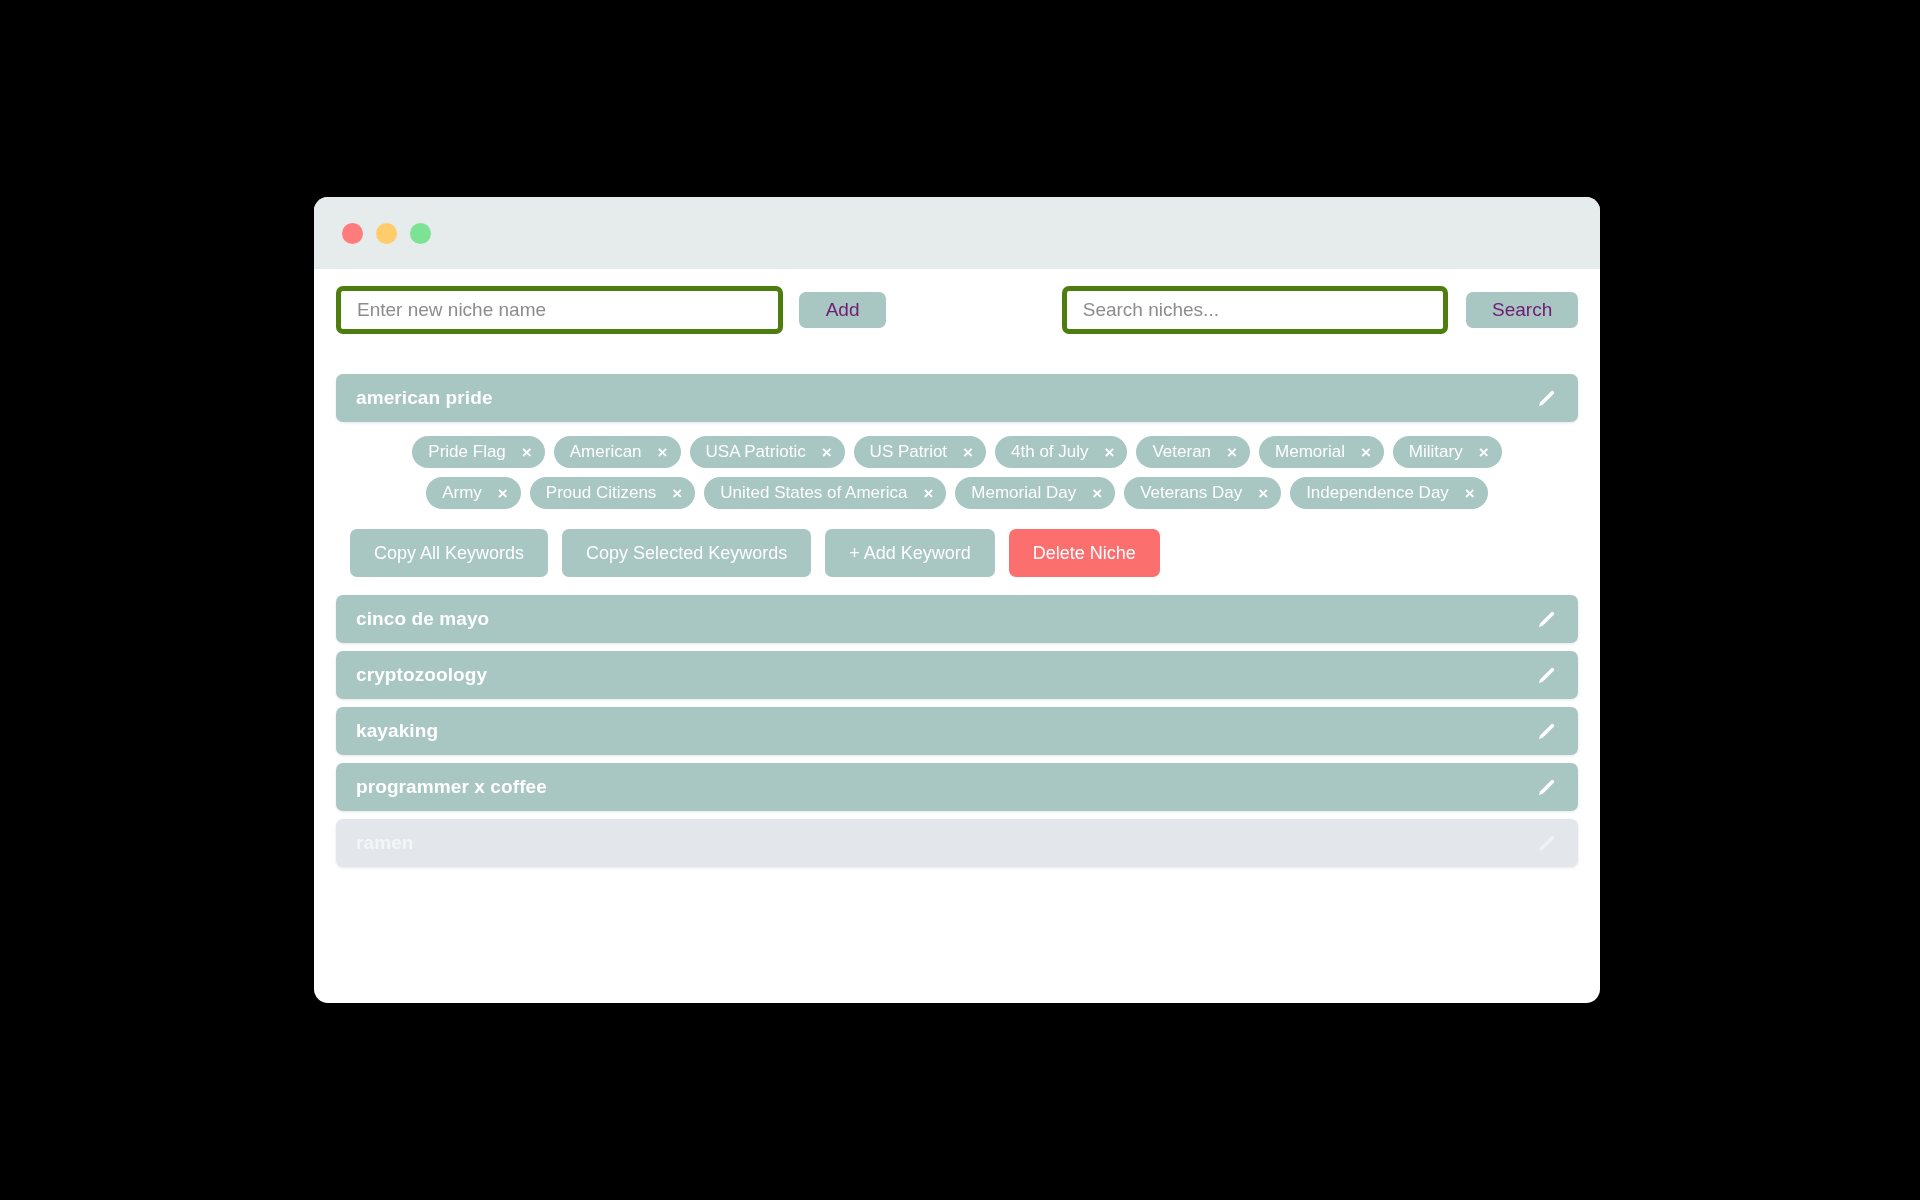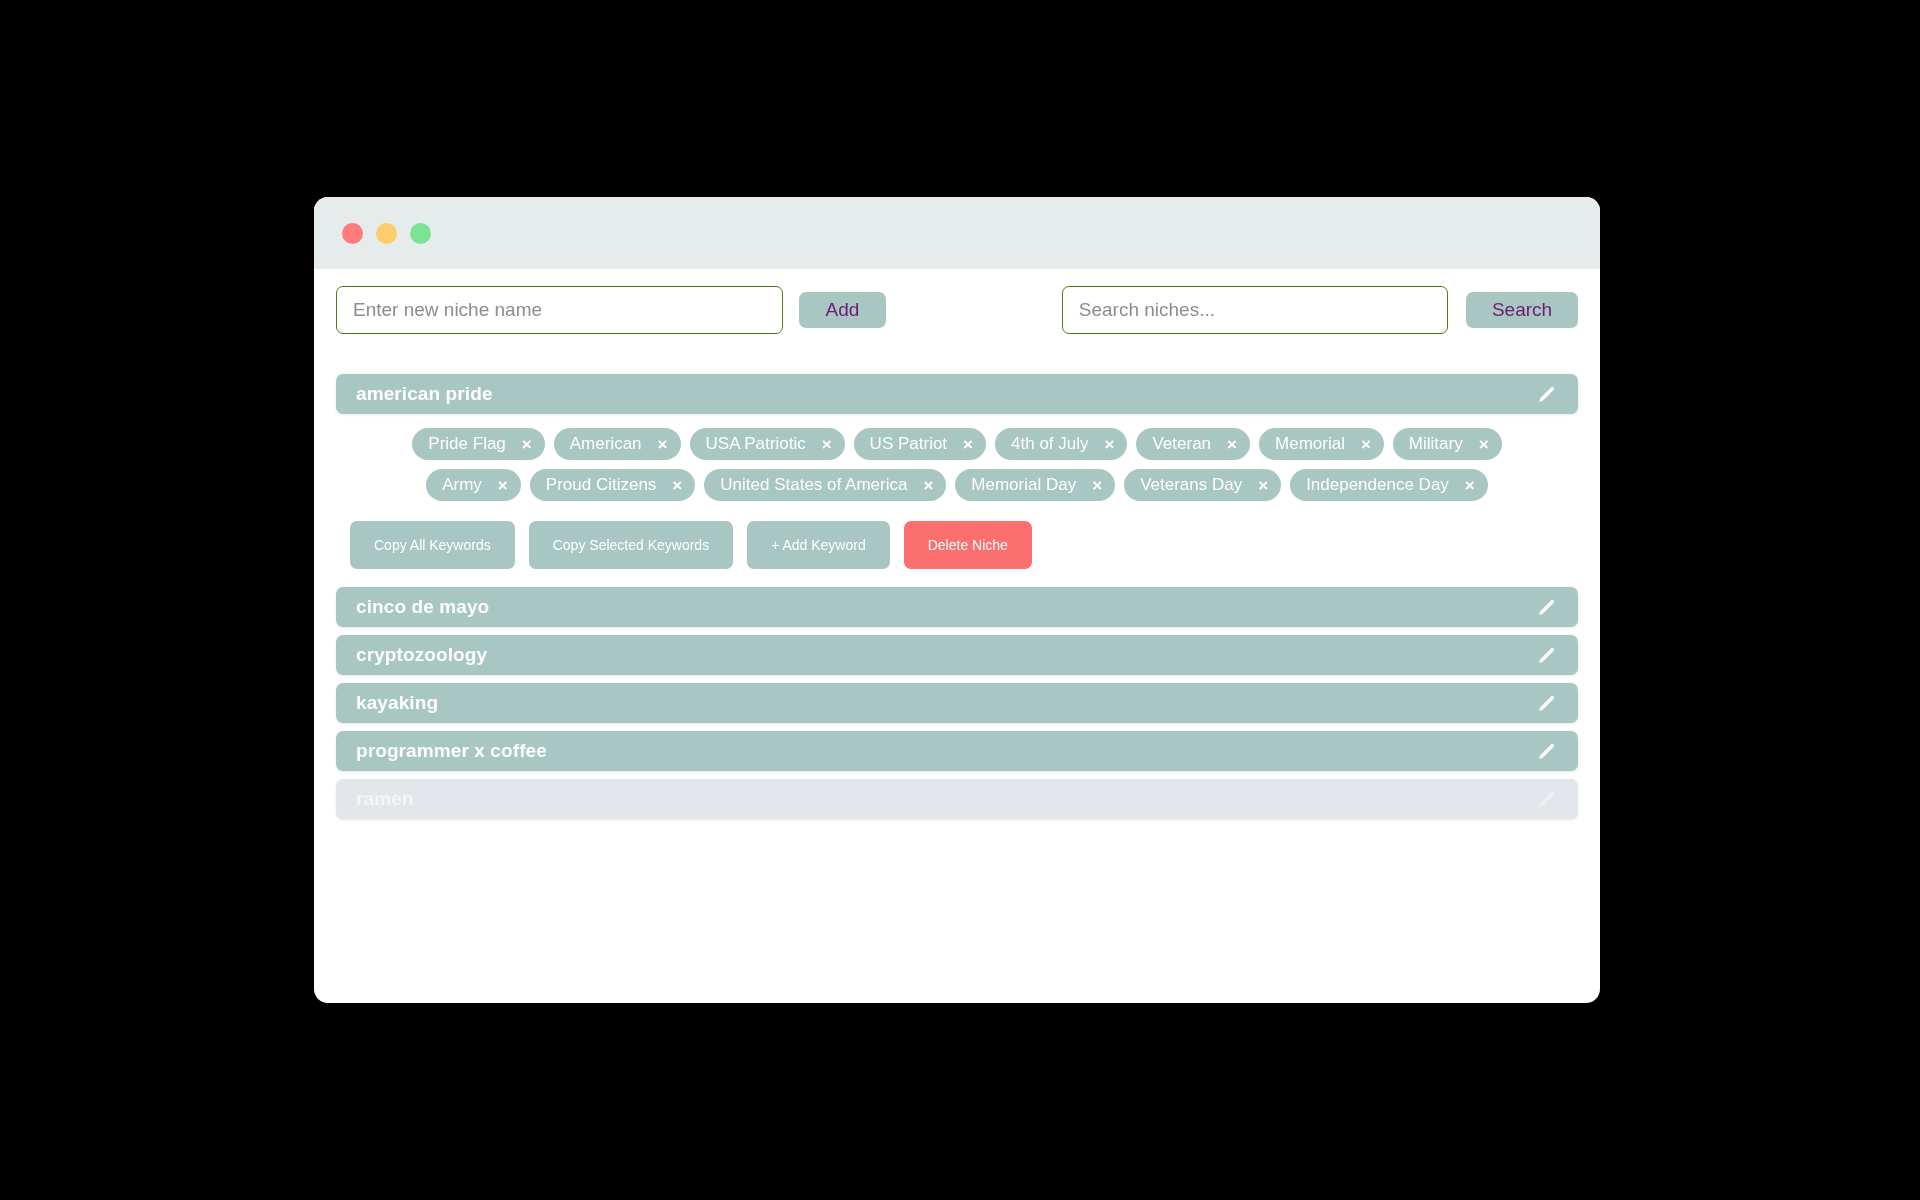--- a/index.html
+++ b/index.html
@@ -44,21 +44,21 @@
   
   #toolbar {
     flex: 0 0 auto;
     padding: 17px 22px 0 22px;
     display: flex;
     align-items: center;
     background: #ffffff;
   }
   .field {
     height: 48px;
-    border: 1px solid #4d7c0f;
+    border: 5px solid #4d7c0f;
     border-radius: 7px;
     background: #ffffff;
     padding: 0 16px;
     font-size: 19px;
     color: #3a3a3a;
     font-family: "Liberation Sans", sans-serif;
     outline: none;
   }
   .field::placeholder { color: #8c8c8c; }
   #new-niche-field { width: 488px; }
@@ -83,21 +83,21 @@
   
   #niche-list {
     flex: 1 1 auto;
     padding: 40px 22px 0 22px;
     overflow: hidden;
   }
 
   .niche-card { margin-bottom: 8px; }
 
   .niche-header {
-    height: 40px;
+    height: 48px;
     background: #a8c6c2;
     border-radius: 7px;
     display: flex;
     align-items: center;
     padding: 0 20px 0 20px;
     cursor: pointer;
     box-shadow: 0 1px 3px rgba(0,0,0,0.10);
   }
   .niche-title {
     color: #ffffff;
@@ -158,21 +158,21 @@
     align-items: center;
     gap: 14px;
     margin-top: 20px;
   }
   .action-btn {
     height: 48px;
     border: none;
     border-radius: 7px;
     background: #a8c6c2;
     color: #ffffff;
-    font-size: 14px;
+    font-size: 18px;
     font-family: "Liberation Sans", sans-serif;
     padding: 0 24px;
     cursor: pointer;
     white-space: nowrap;
   }
   .action-btn.danger { background: #fc6f6f; }
 </style>
 </head>
 <body>
 

